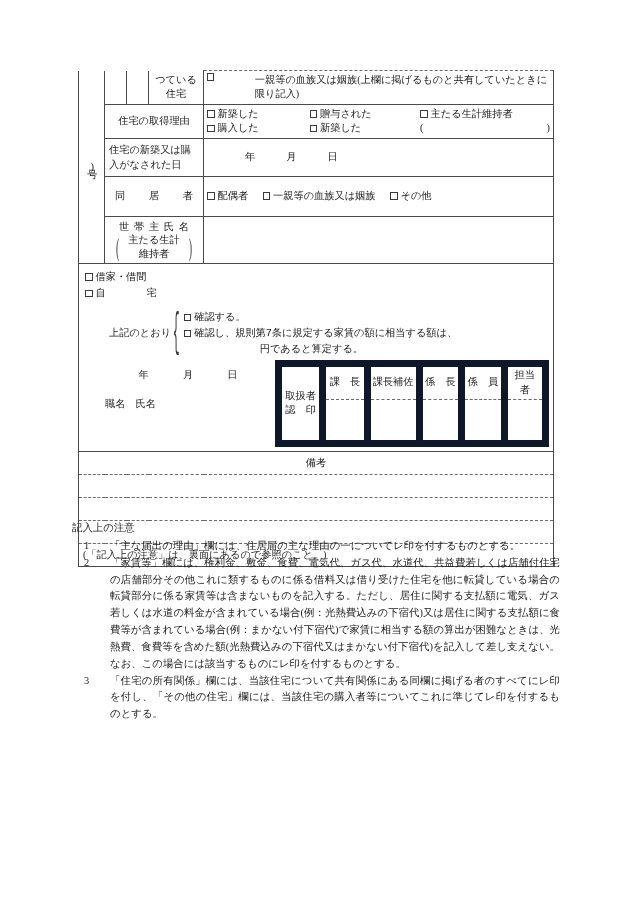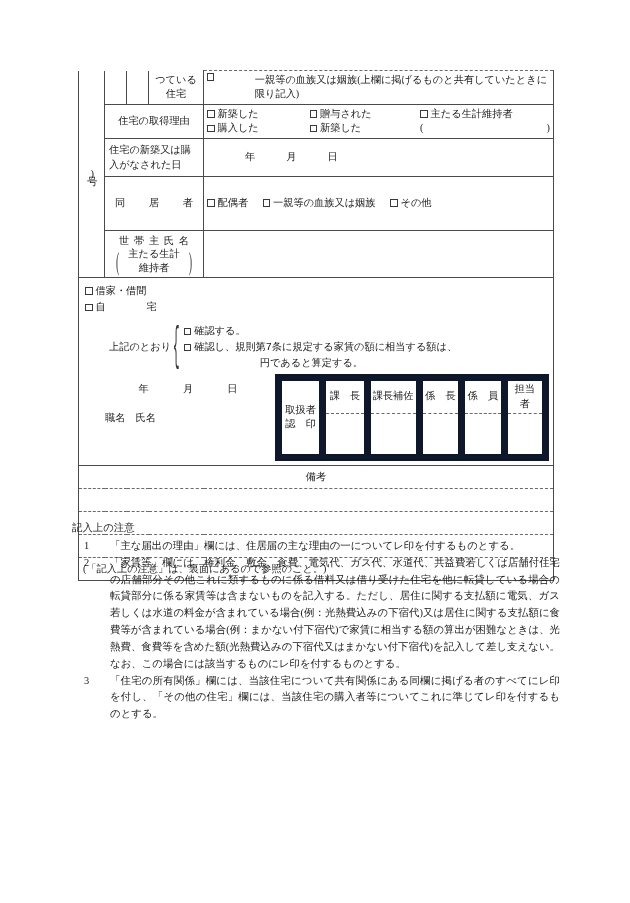--- a/index.html
+++ b/index.html
@@ -264,21 +264,21 @@
             <span>年</span>
             <span style="display:inline-block;width:26px;">&nbsp;</span>
             <span>月</span>
             <span style="display:inline-block;width:26px;">&nbsp;</span>
             <span>日</span>
           </div>
         </td>
       </tr>
 
       <tr>
-        <td colspan="3" class="c" style="padding:19px 6px;">
+        <td colspan="3" class="c" style="padding:12px 6px;">
           <span class="spread">同　　居　　者</span>
         </td>
         <td class="l">
           <span style="margin-right:12px;white-space:nowrap;">
             <span class="cb"></span><span>配偶者</span>
           </span>
           <span style="margin-right:12px;white-space:nowrap;">
             <span class="cb"></span><span>一親等の血族又は姻族</span>
           </span>
           <span style="white-space:nowrap;text-align:center;">

